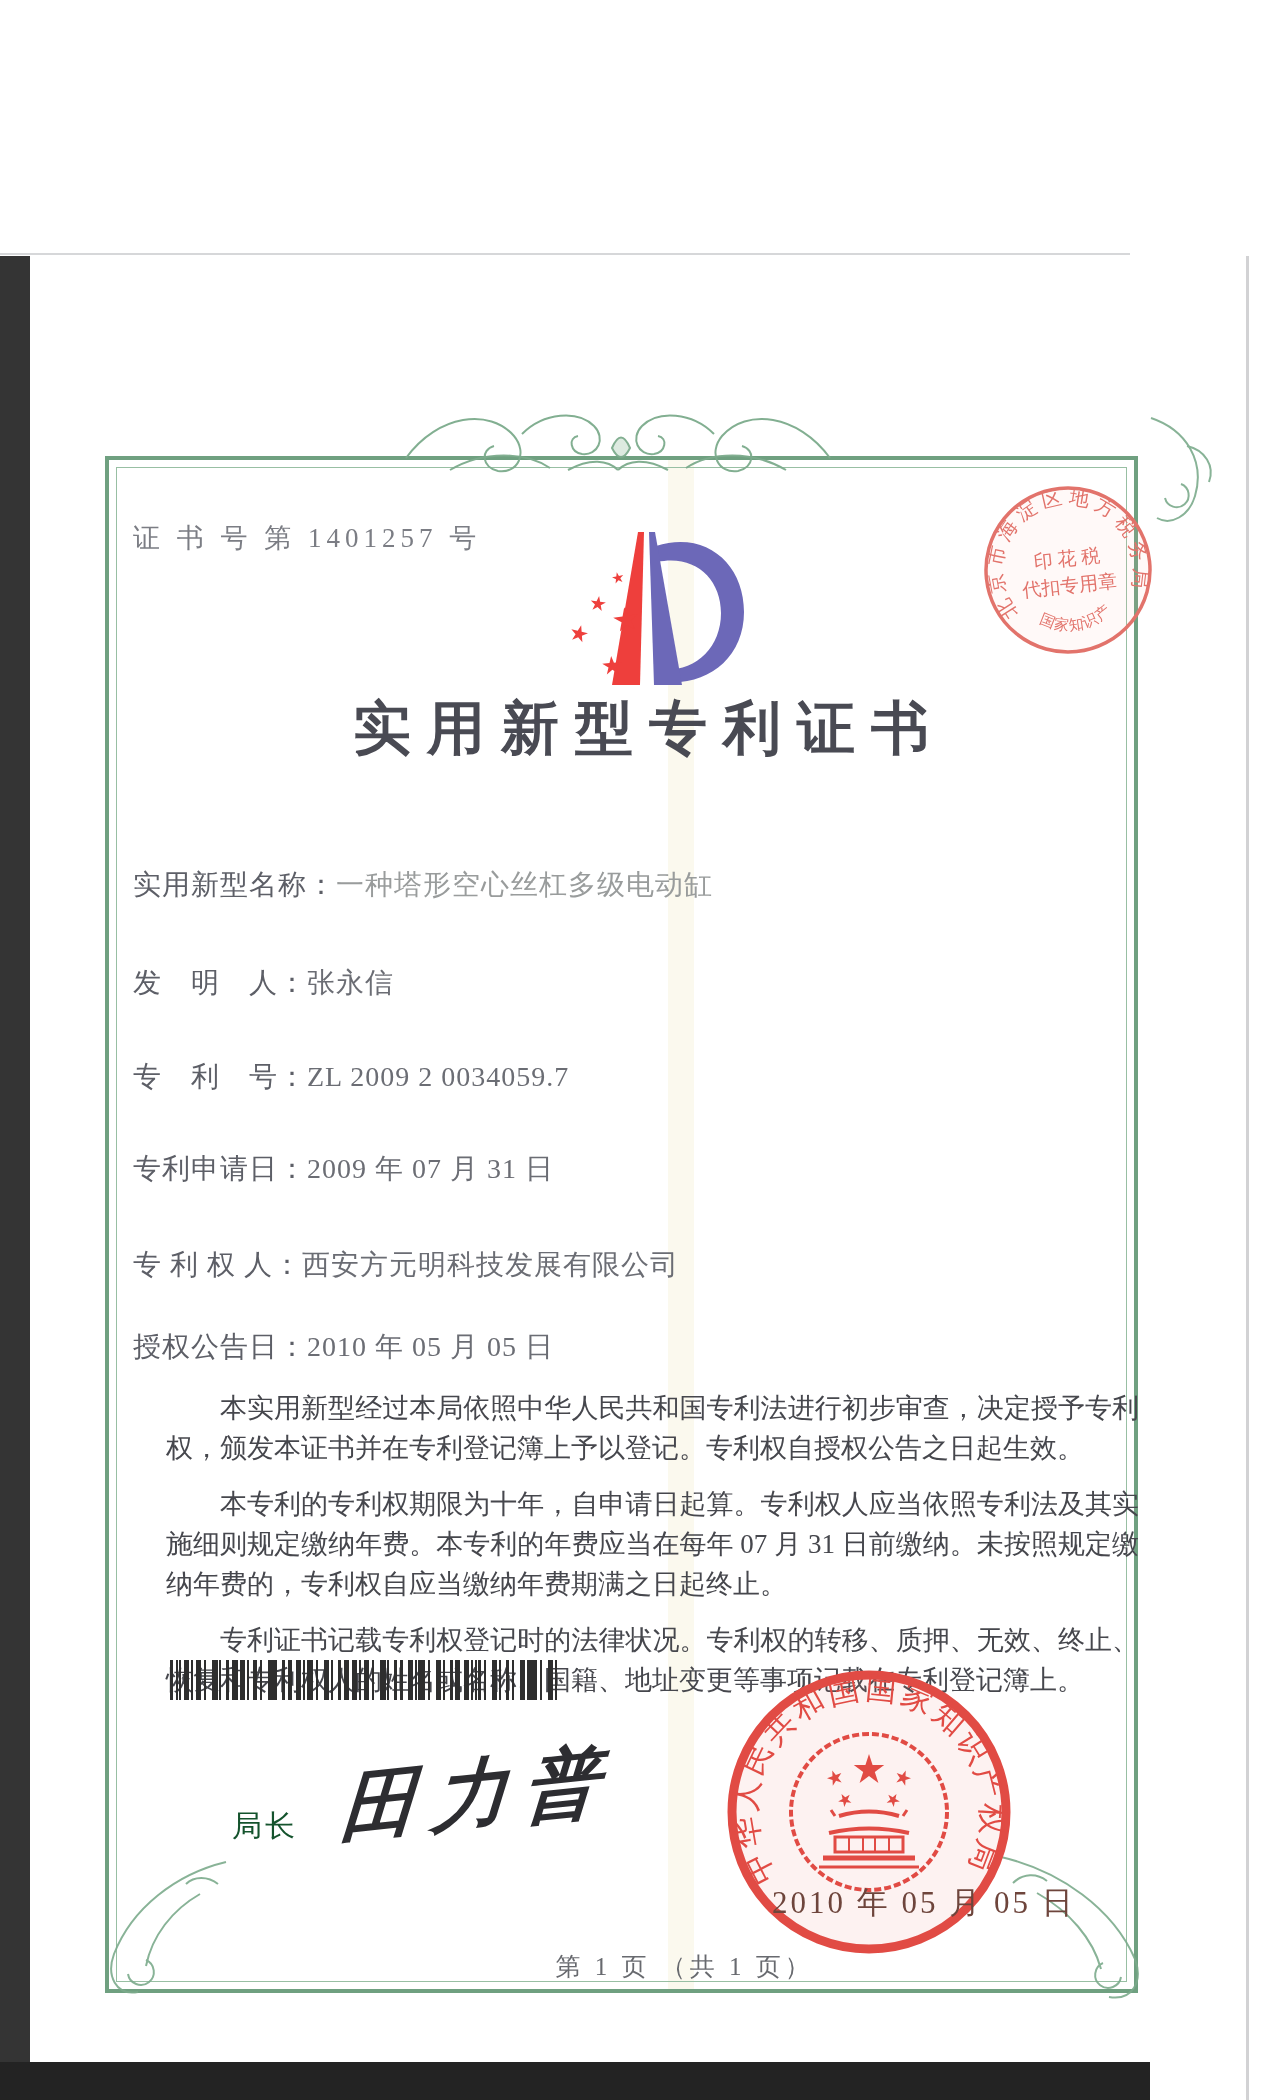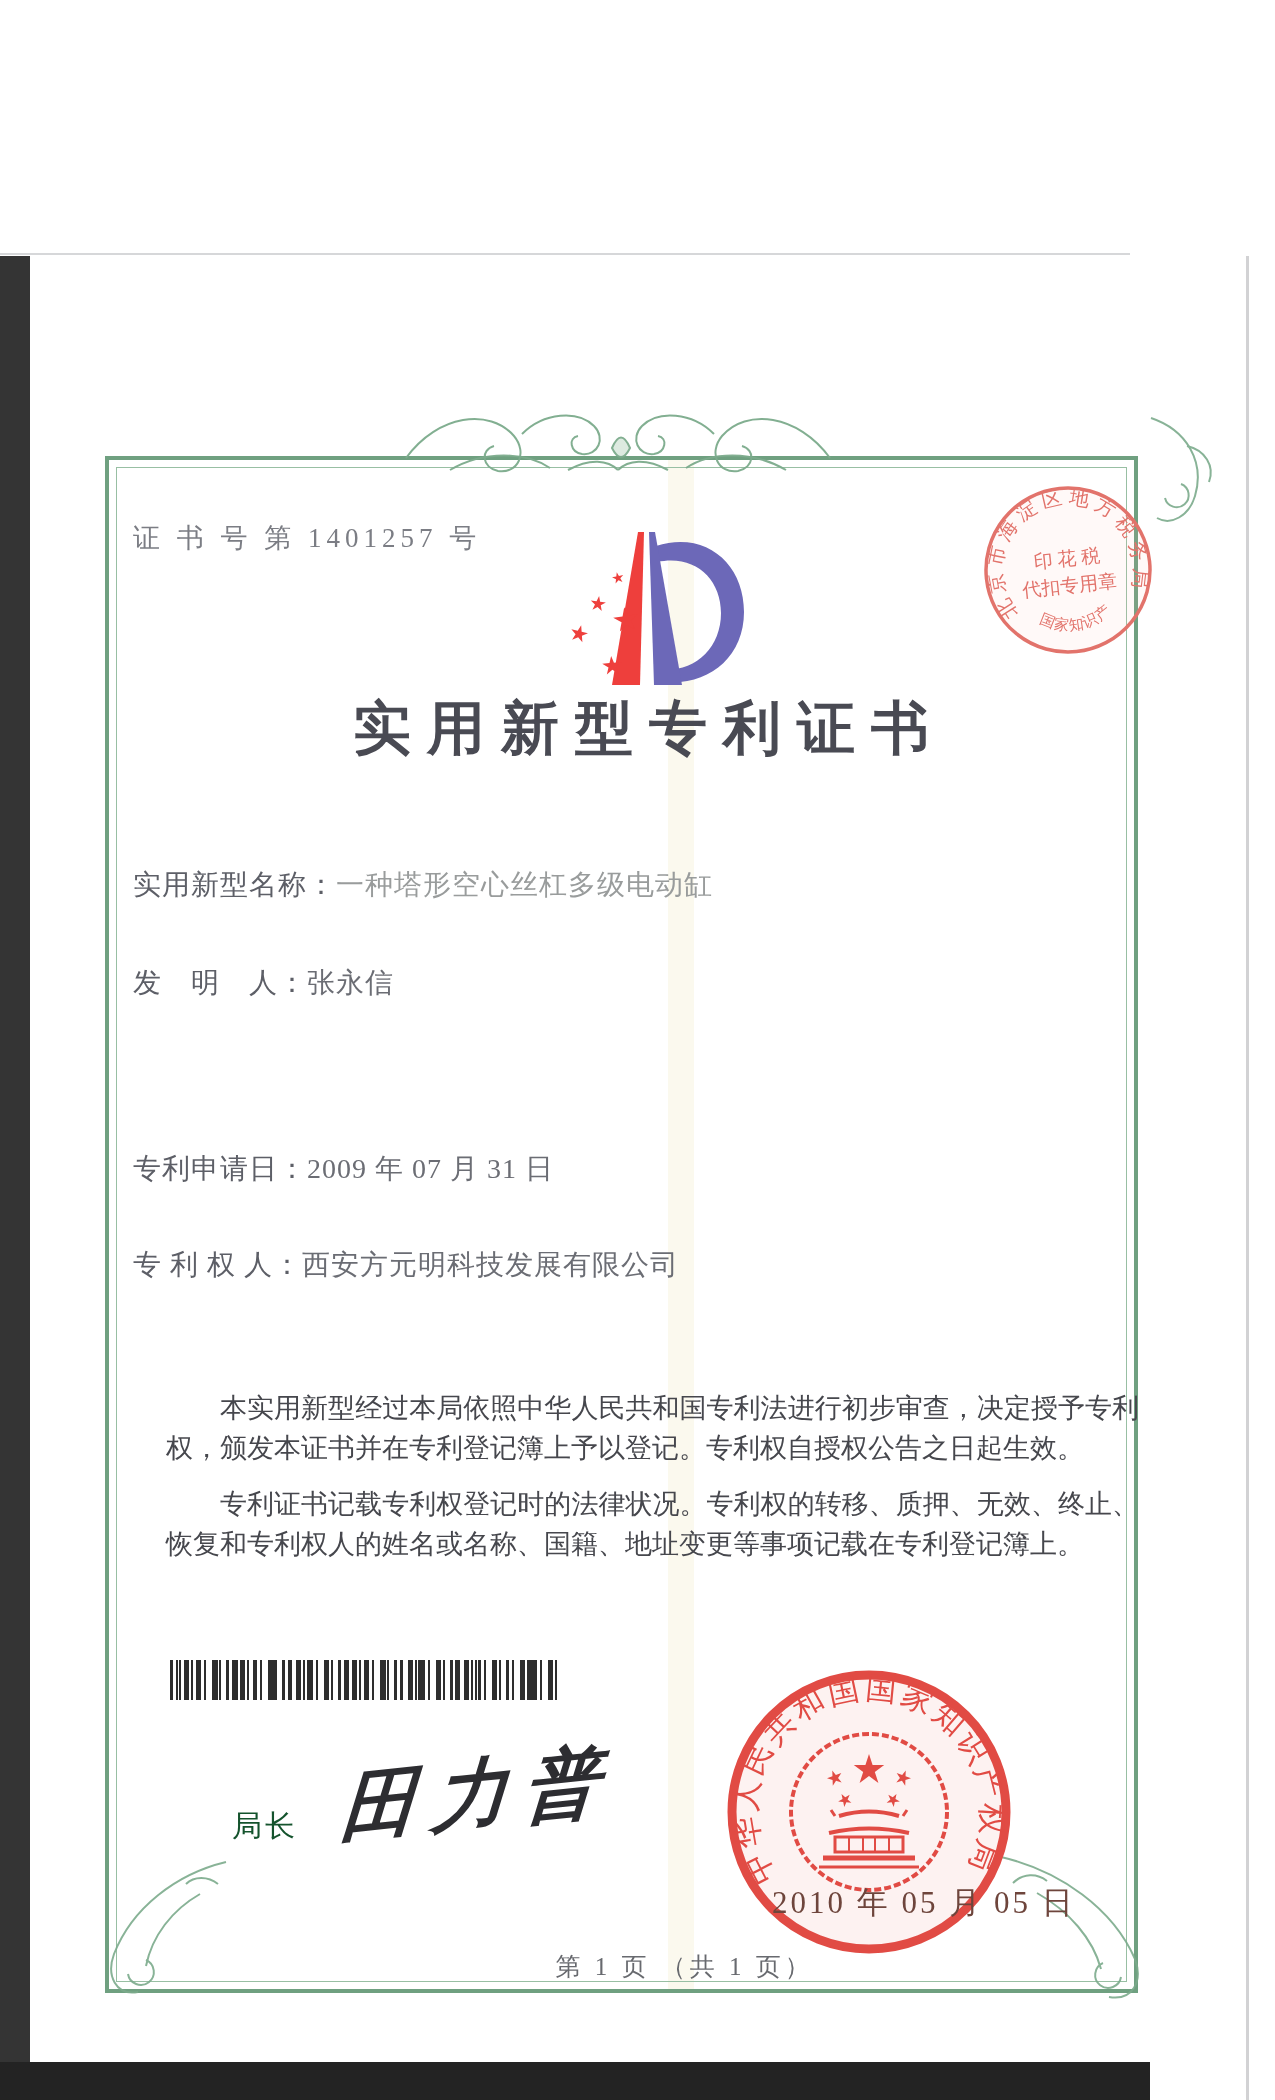--- a/index.html
+++ b/index.html
@@ -117,29 +117,36 @@
   </svg>
 
   <div class="title">实用新型专利证书</div>
 
   <div class="field f0 faded">
     <span class="flabel">实用新型名称：</span><span class="fvalue">一种塔形空心丝杠多级电动缸</span>
   </div>
   <div class="field f1">
     <span class="flabel">发　明　人：</span><span class="fvalue">张永信</span>
   </div>
+  <div class="field f2">
+    <span class="flabel">专　利　号：</span><span class="fvalue">ZL 2009 2 0034059.7</span>
+  </div>
   <div class="field f3">
     <span class="flabel">专利申请日：</span><span class="fvalue">2009 年 07 月 31 日</span>
   </div>
   <div class="field f4">
     <span class="flabel">专 利 权 人：</span><span class="fvalue">西安方元明科技发展有限公司</span>
   </div>
+  <div class="field f5">
+    <span class="flabel">授权公告日：</span><span class="fvalue">2010 年 05 月 05 日</span>
+  </div>
 
   <div class="body-text">
     <p>本实用新型经过本局依照中华人民共和国专利法进行初步审查，决定授予专利权，颁发本证书并在专利登记簿上予以登记。专利权自授权公告之日起生效。</p>
+    <p>本专利的专利权期限为十年，自申请日起算。专利权人应当依照专利法及其实施细则规定缴纳年费。本专利的年费应当在每年 07 月 31 日前缴纳。未按照规定缴纳年费的，专利权自应当缴纳年费期满之日起终止。</p>
     <p>专利证书记载专利权登记时的法律状况。专利权的转移、质押、无效、终止、恢复和专利权人的姓名或名称、国籍、地址变更等事项记载在专利登记簿上。</p>
   </div>
 
   <div class="barcode"></div>
 
   <div class="director-label">局长</div>
   <div class="signature">田力普</div>
 
   <svg class="seal-main" width="292" height="292" viewBox="0 0 292 292">
     <circle cx="146" cy="146" r="137" fill="rgba(240,130,120,0.10)" stroke="#e14b44" stroke-width="9"></circle>

